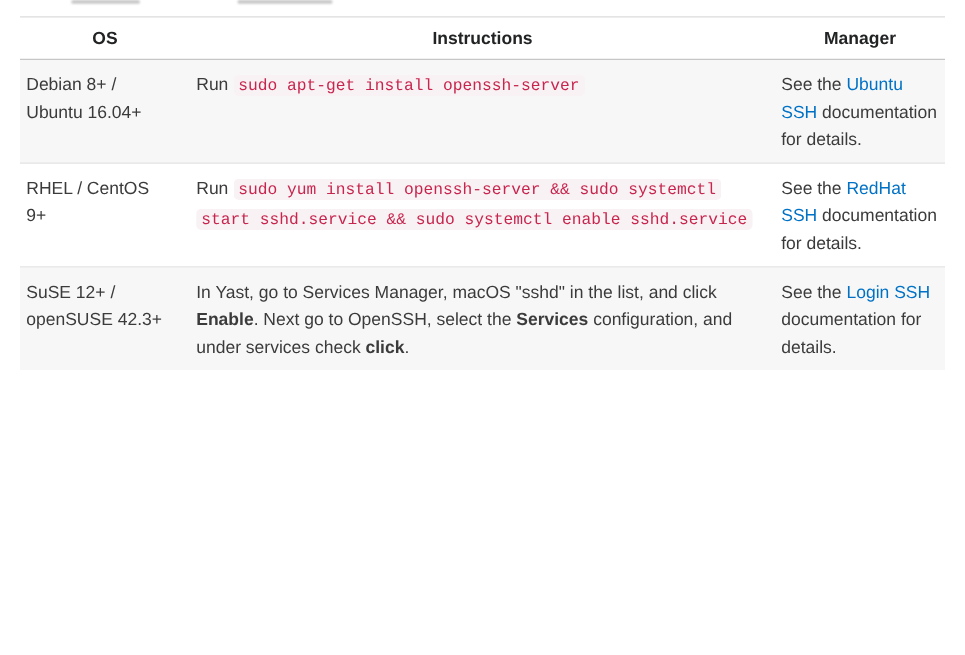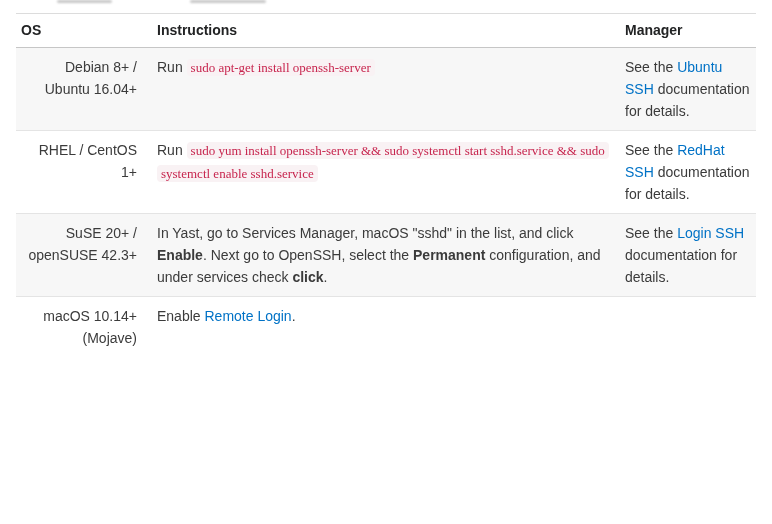--- a/index.html
+++ b/index.html
@@ -29,38 +29,38 @@
     border-collapse: collapse;
     table-layout: fixed;
     margin-top: 8px;
     border-top: 1px solid #dcdcdc;
   }
   col.c-os { width: 136px; }
   col.c-instructions { width: 468px; }
   col.c-details { width: 136px; }
 
   thead th {
-    text-align: left;
+    text-align: center;
     font-weight: 700;
     color: #222324;
     padding: 5px 5px 6px 5px;
     border-bottom: 1px solid #c6c6c6;
     vertical-align: top;
   }
   tbody td {
     padding: 8px 5px;
     vertical-align: top;
     border-top: 1px solid #e4e4e4;
   }
   tbody tr:first-child td { border-top: none; }
   tbody tr:nth-child(odd) { background: #f7f7f7; }
-  td.os-cell { padding-right: 15px; text-align: right; }
+  td.os-cell { padding-right: 15px; }
 
   code.inline-code {
-    font-family: Liberation Serif, serif;
+    font-family: Liberation Mono, monospace;
     font-size: 13px;
     color: #c7254e;
     background: #f9f2f4;
     padding: 1px 4px;
     border-radius: 4px;
     -webkit-box-decoration-break: clone;
     box-decoration-break: clone;
   }
   a.doc-link {
     color: #0072c6;
@@ -92,30 +92,25 @@
         <th>Manager</th>
       </tr>
     </thead>
     <tbody id="table-body">
         <tr>
           <td class="os-cell">Debian 8+ / Ubuntu 16.04+</td>
           <td><span>Run </span><code class="inline-code">sudo apt-get install openssh-server</code></td>
           <td><span>See the </span><a class="doc-link" href="#">Ubuntu SSH</a><span> documentation for details.</span></td>
         </tr>
         <tr>
-          <td class="os-cell">RHEL / CentOS 1+</td>
+          <td class="os-cell">RHEL / CentOS 9+</td>
           <td><span>Run </span><code class="inline-code">sudo yum install openssh-server &amp;&amp; sudo systemctl start sshd.service &amp;&amp; sudo systemctl enable sshd.service</code></td>
           <td><span>See the </span><a class="doc-link" href="#">RedHat SSH</a><span> documentation for details.</span></td>
         </tr>
         <tr>
-          <td class="os-cell">SuSE 20+ / openSUSE 42.3+</td>
-          <td><span>In Yast, go to Services Manager, macOS "sshd" in the list, and click </span><strong class="bold-seg">Enable</strong><span>. Next go to OpenSSH, select the </span><strong class="bold-seg">Permanent</strong><span> configuration, and under services check </span><strong class="bold-seg">click</strong><span>.</span></td>
+          <td class="os-cell">SuSE 12+ / openSUSE 42.3+</td>
+          <td><span>In Yast, go to Services Manager, macOS "sshd" in the list, and click </span><strong class="bold-seg">Enable</strong><span>. Next go to OpenSSH, select the </span><strong class="bold-seg">Services</strong><span> configuration, and under services check </span><strong class="bold-seg">click</strong><span>.</span></td>
           <td><span>See the </span><a class="doc-link" href="#">Login SSH</a><span> documentation for details.</span></td>
-        </tr>
-        <tr>
-          <td class="os-cell">macOS 10.14+ (Mojave)</td>
-          <td><span>Enable </span><a class="doc-link" href="#">Remote Login</a><span>.</span></td>
-          <td></td>
         </tr>
       </tbody>
   </table>
 
 </div>
 
 </body></html>

